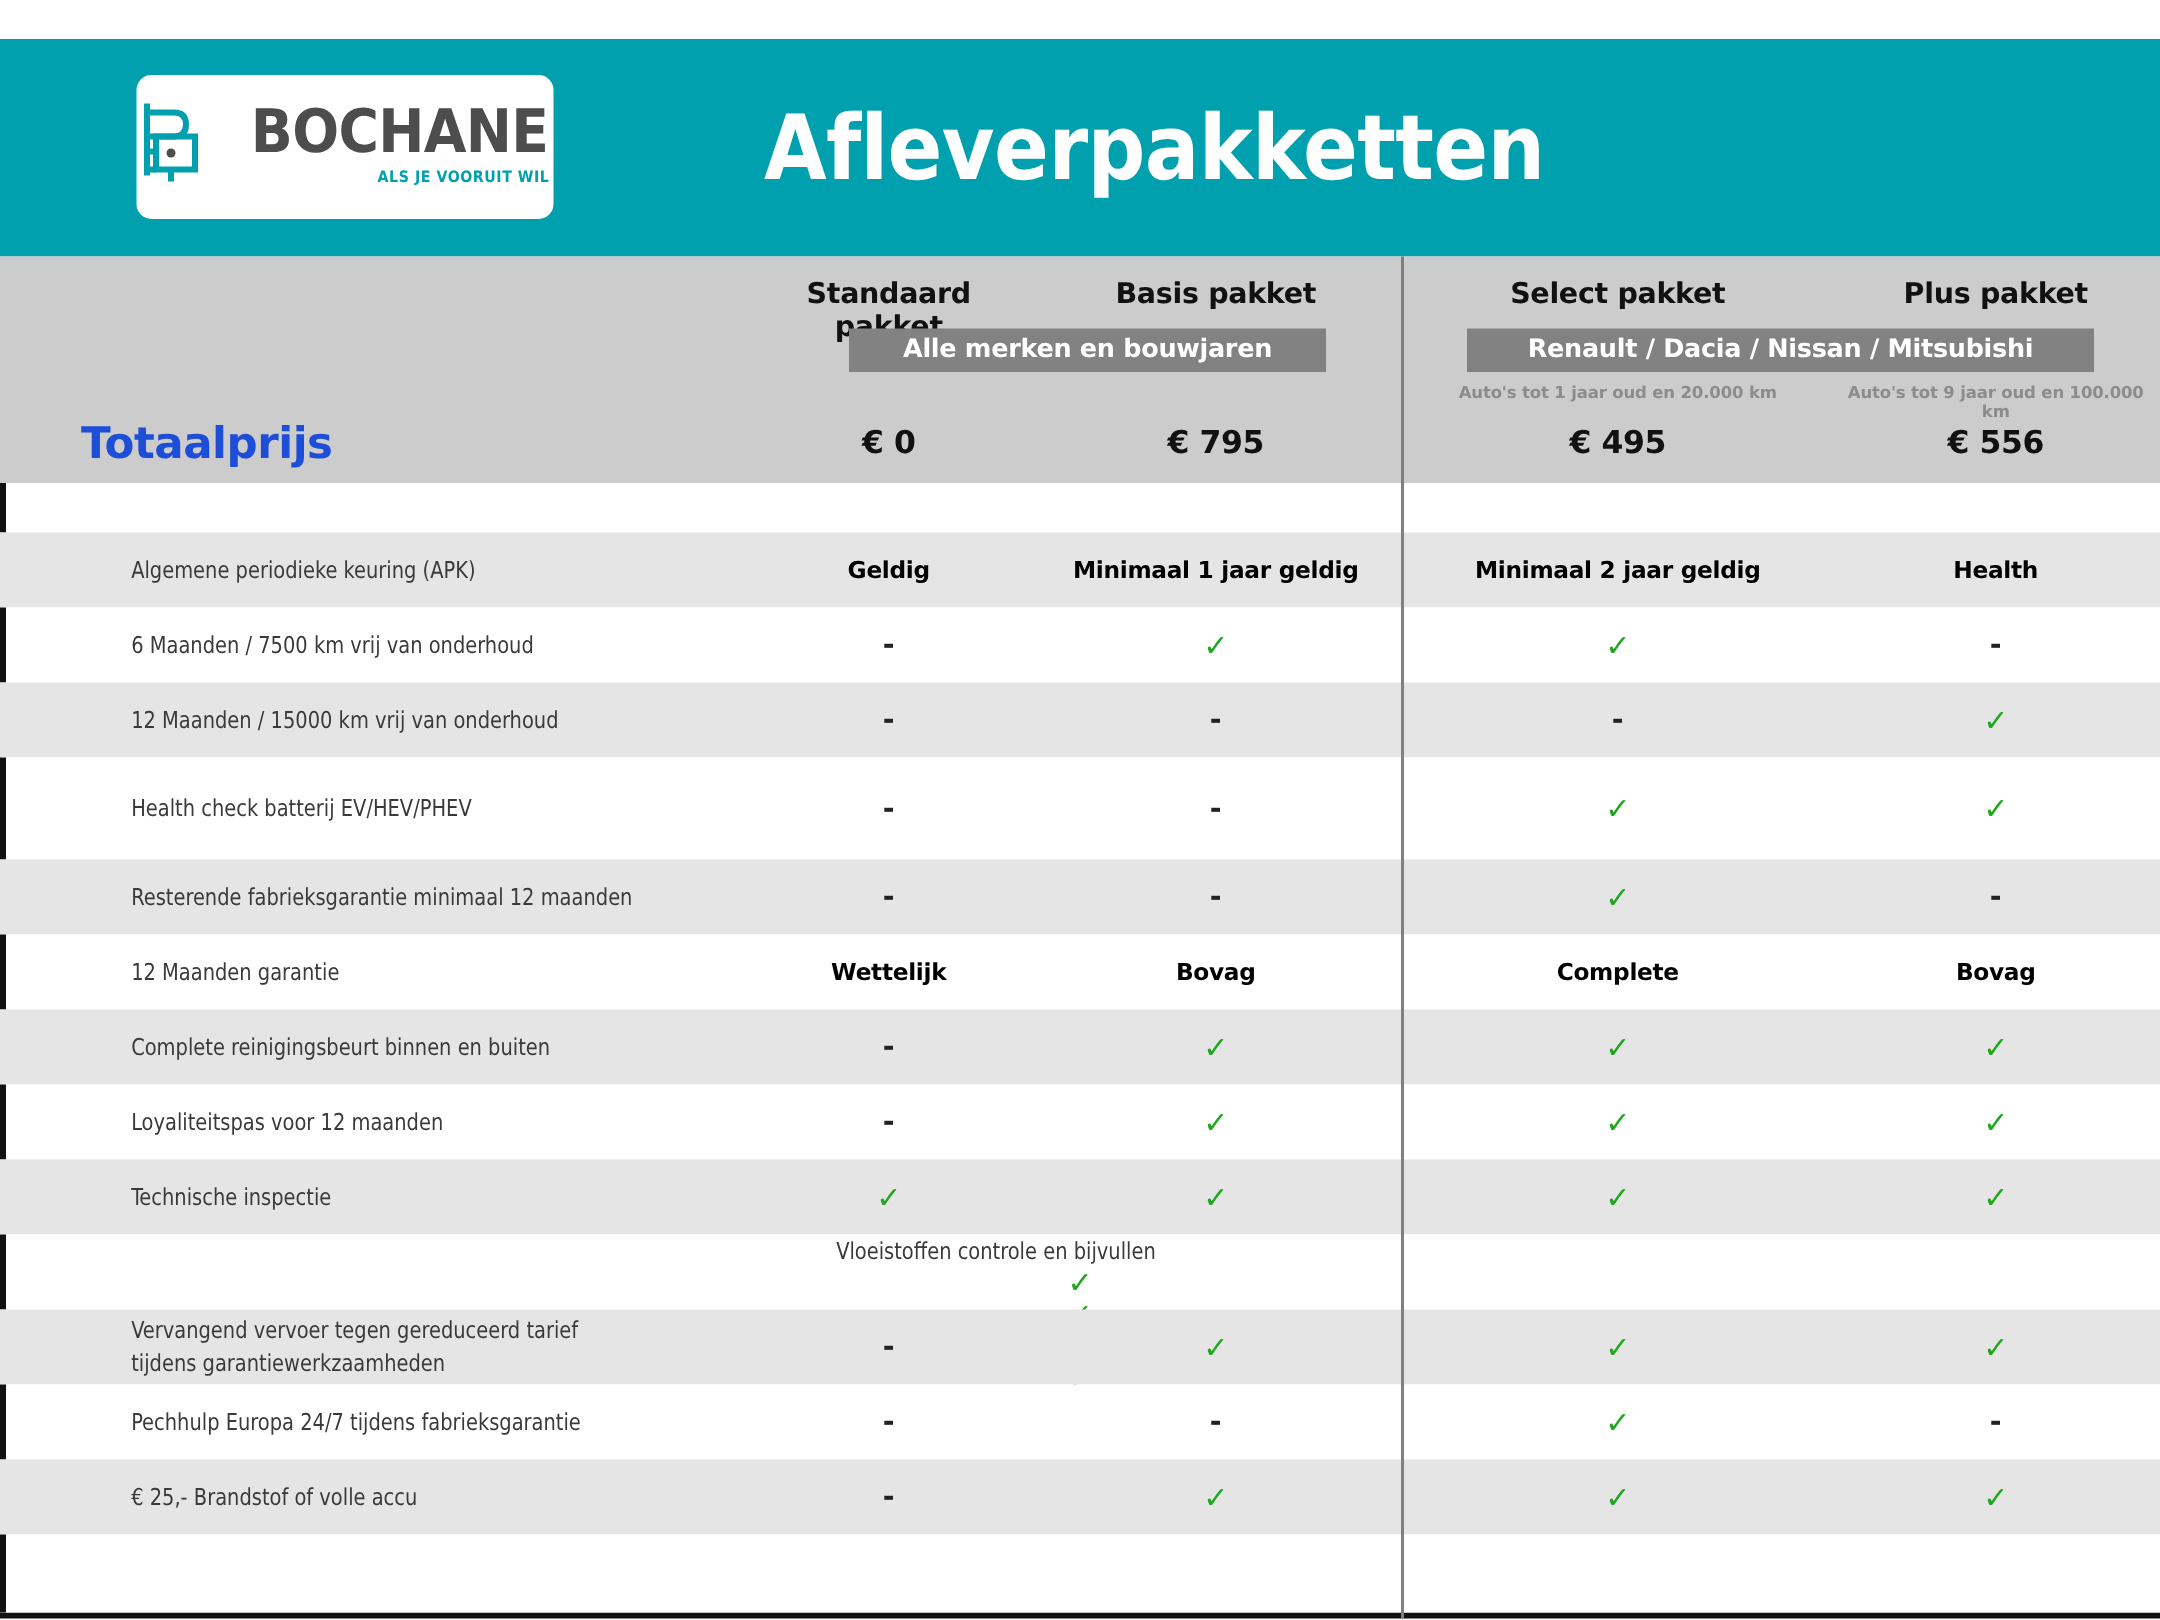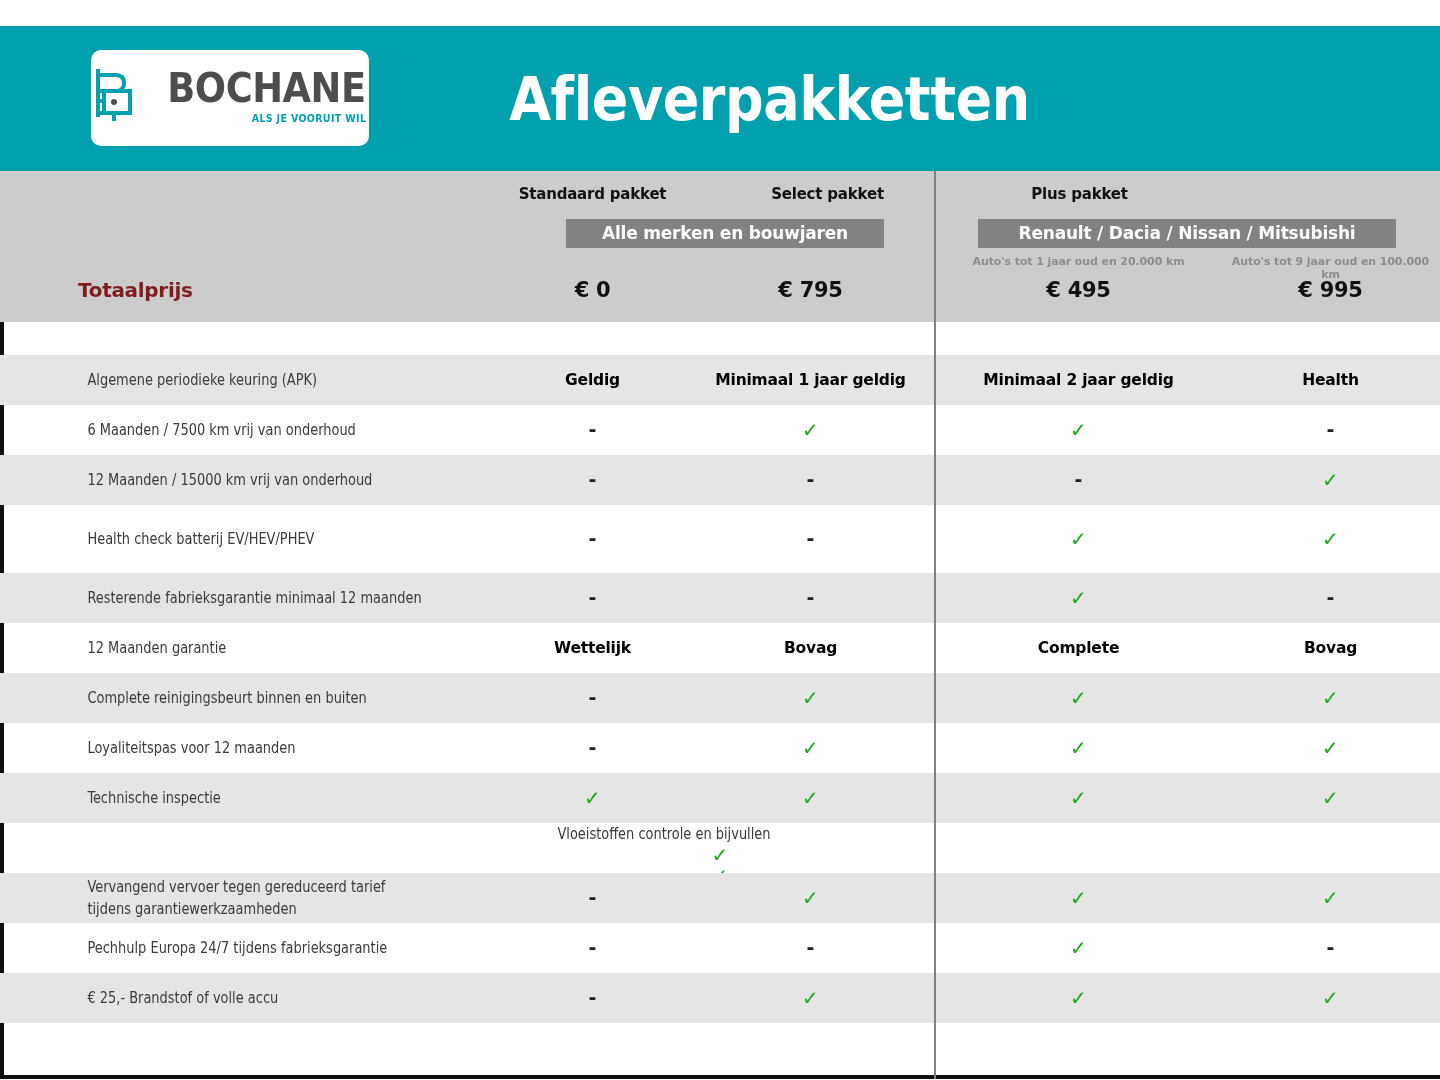--- a/index.html
+++ b/index.html
@@ -145,21 +145,21 @@
   .hb-names {
     position: absolute;
     top: 14px;
     left: 0; right: 0;
     display: flex;
   }
   .hb-names .name {
     text-align: center;
     font-family: "DejaVu Sans", sans-serif;
     font-weight: bold;
-    font-size: 15px;
+    font-size: 19px;
     color: #111111;
     letter-spacing: -0.2px;
   }
   .hb-badges {
     position: absolute;
     top: 48px;
     left: 0; right: 0;
     display: flex;
     align-items: center;
   }
@@ -192,26 +192,26 @@
   .hb-price {
     position: absolute;
     top: 107px;
     left: 0; right: 0;
     display: flex;
     align-items: center;
   }
   .totaal-label {
     width: 500px;
     flex: none;
-    padding-left: 78px;
+    padding-left: 54px;
     box-sizing: border-box;
     font-family: "DejaVu Sans", sans-serif;
     font-weight: bold;
-    font-size: 20px;
-    color: #7f1d1d;
+    font-size: 29px;
+    color: #1d4ed8;
     letter-spacing: -0.3px;
   }
   .price {
     text-align: center;
     font-family: "DejaVu Sans", sans-serif;
     font-weight: bold;
     font-size: 21px;
     color: #111111;
     letter-spacing: -0.3px;
   }
@@ -285,20 +285,21 @@
 
 <div class="table">
 
   <div class="split-line"></div>
 
   <div class="header-band">
 
     <div class="hb-names">
       <div style="width:500px;flex:none;"></div>
       <div class="name c1">Standaard pakket</div>
+      <div class="name c2">Basis pakket</div>
       <div class="name c3">Select pakket</div>
       <div class="name c4">Plus pakket</div>
     </div>
 
     <div class="hb-badges">
       <div class="badge badge-left">Alle merken en bouwjaren</div>
       <div class="badge badge-right">Renault / Dacia / Nissan / Mitsubishi</div>
     </div>
 
     <div class="hb-subs">
@@ -307,21 +308,21 @@
       <div class="sub c2"></div>
       <div class="sub c3">Auto's tot 1 jaar oud en 20.000 km</div>
       <div class="sub c4">Auto's tot 9 jaar oud en 100.000 km</div>
     </div>
 
     <div class="hb-price">
       <div class="totaal-label">Totaalprijs</div>
       <div class="price c1">€ 0</div>
       <div class="price c2">€ 795</div>
       <div class="price c3">€ 495</div>
-      <div class="price c4">€ 995</div>
+      <div class="price c4">€ 556</div>
     </div>
   </div>
 
   <div class="spacer-row">
     <div class="tick-left"></div>
   </div>
 
   <div id="rows-container">
       <div class="row row-gray" style="height: 50px;">
         <div class="cell-label">Algemene periodieke keuring (APK)</div>

